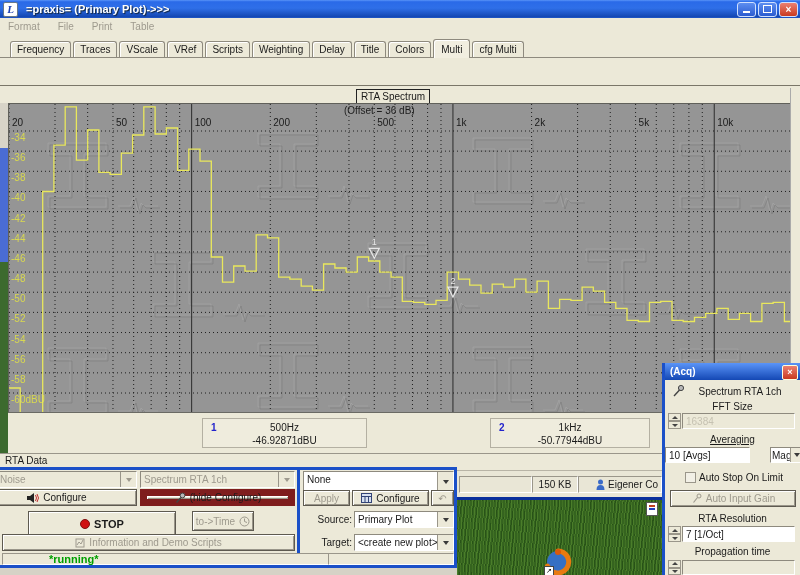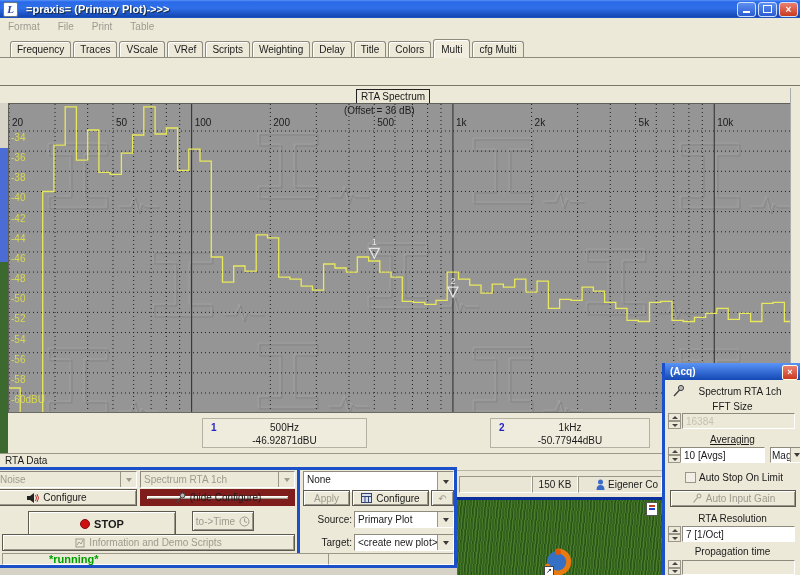--- a/index.html
+++ b/index.html
@@ -426,21 +426,21 @@
       <div class="abs sunk disabled" style="left:17px;top:33px;width:113px;height:16px;padding:2px 3px"><span class="faint">16384</span></div>
       <div class="abs ctr ulab" style="left:0;top:54px;width:135px">Averaging</div>
       <div class="abs spin" style="left:3px;top:67px;height:16px">
           <div>
             <span class="tri-u"></span>
           </div>
           <div>
             <span class="tri-d"></span>
           </div>
         </div>
-      <div class="abs sunk" style="left:15px;top:67px;width:85px;height:16px;padding:2px 3px"><span>10 [Avgs]</span></div>
+      <div class="abs sunk" style="left:0;top:67px;width:85px;height:16px;padding:2px 3px"><span>10 [Avgs]</span></div>
       <div class="abs dd sunk" style="left:105px;top:67px;width:33px;height:16px">
         <span class="txt" style="padding:2px 1px">Mag</span>
         <span class="ddbtn" style="width:11px">
             <span class="arrow-down"></span>
           </span>
       </div>
       <span class="cb abs" style="left:20px;top:92px"></span>
       <span class="abs" style="left:34px;top:92px">Auto Stop On Limit</span>
       <div class="abs btn3d" style="left:5px;top:110px;width:126px;height:17px">
         <svg width="11" height="11">

